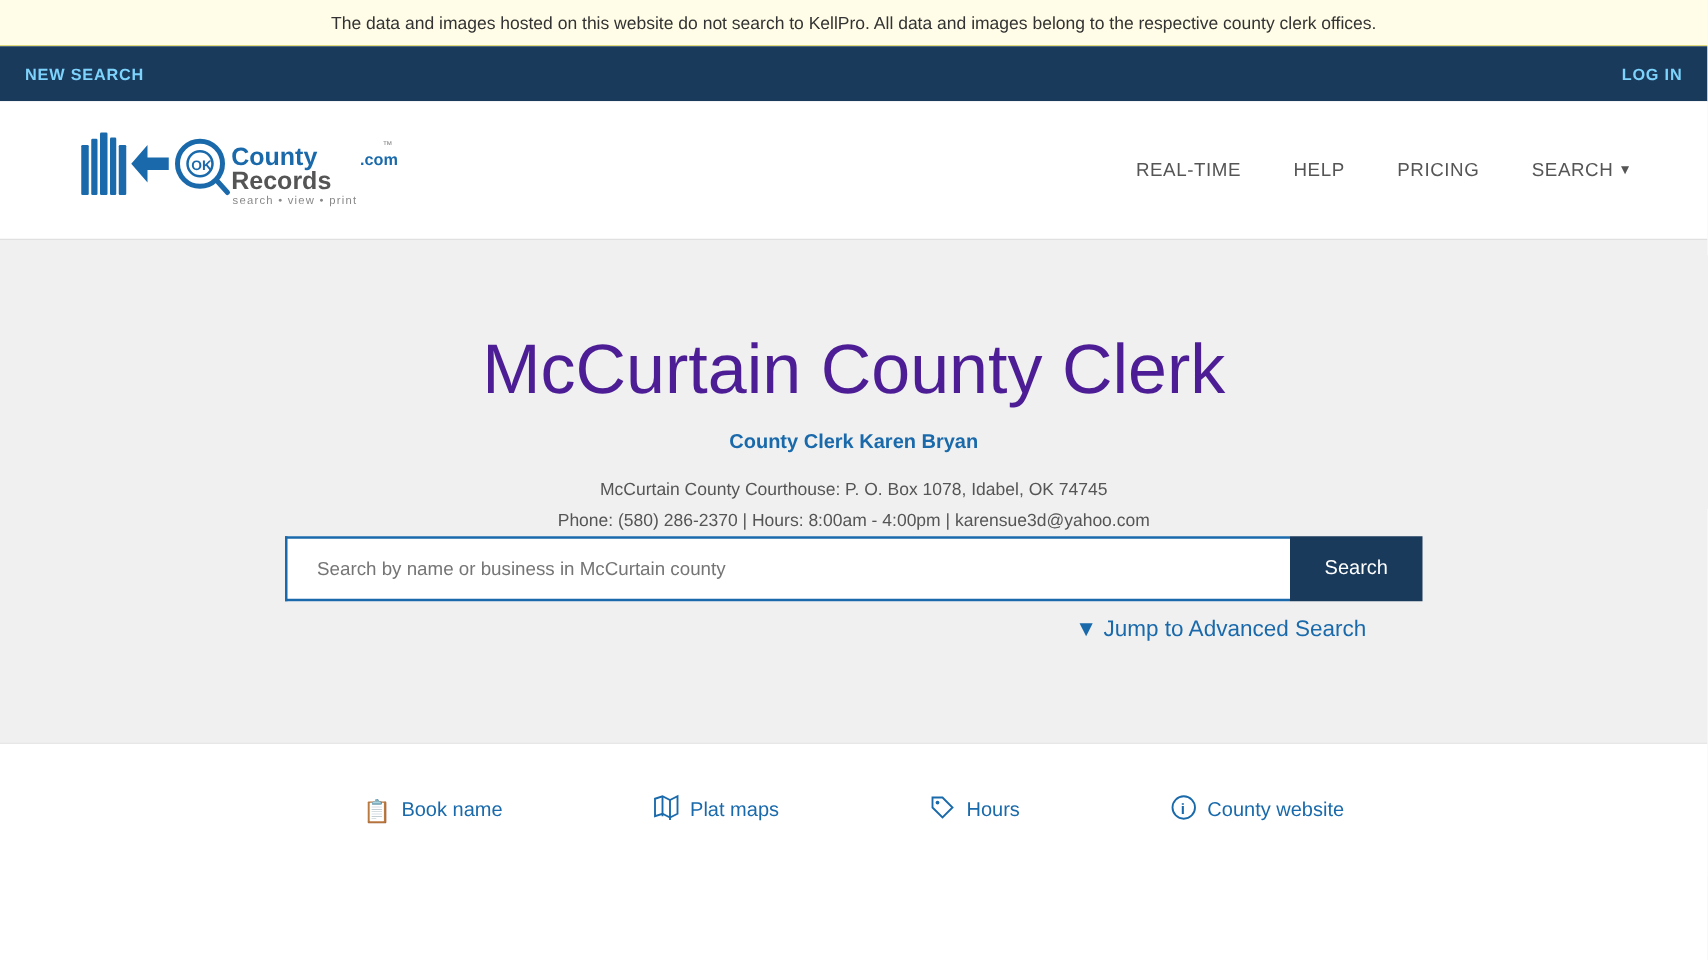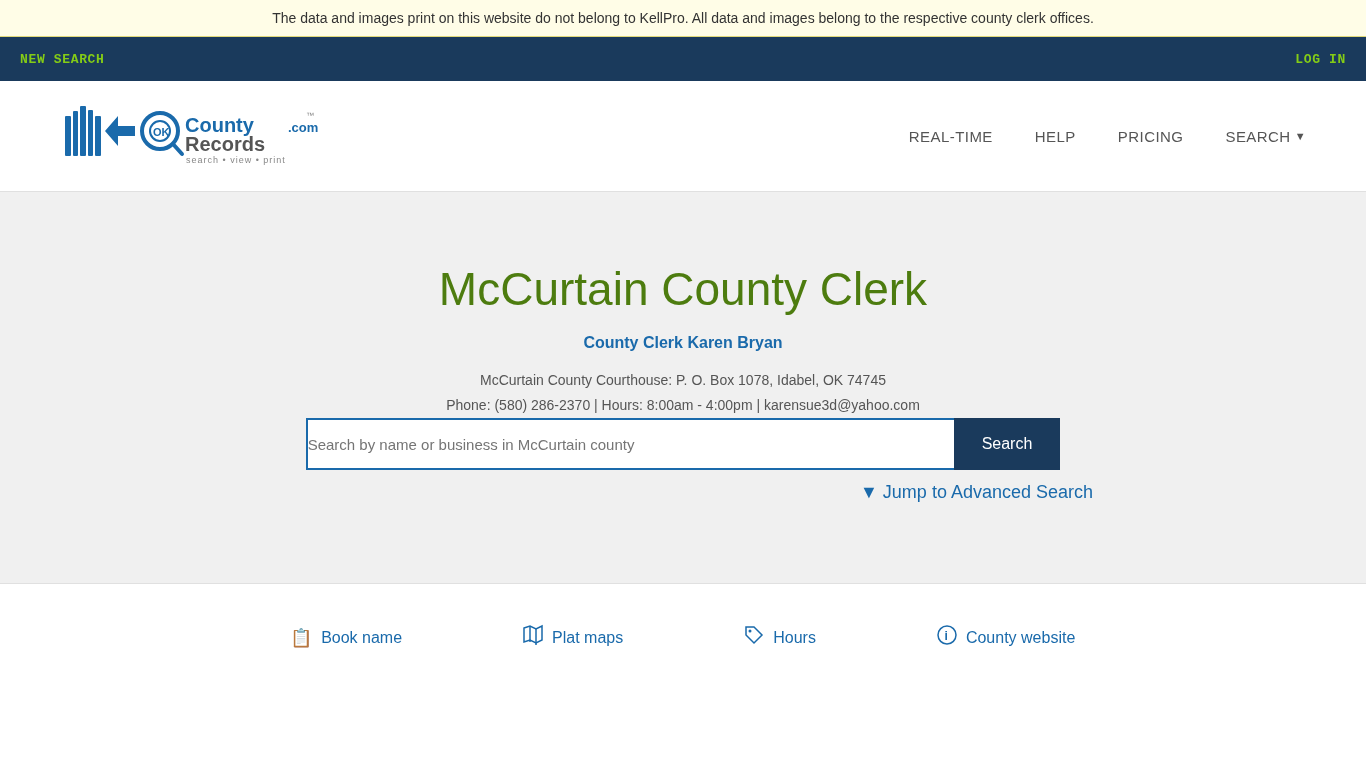--- a/index.html
+++ b/index.html
@@ -18,27 +18,26 @@
     
     .top-nav {
       background: #1a3a5c;
       display: flex;
       justify-content: space-between;
       align-items: center;
       padding: 0 20px;
       height: 44px;
     }
     .top-nav a {
-      color: #84cc16;
+      color: #7dd3fc;
       text-decoration: none;
       font-size: 13px;
       font-weight: bold;
       letter-spacing: 0.05em;
       cursor: pointer;
-      font-family: Liberation Mono, monospace;
     }
 
     
     .header {
       background: #fff;
       display: flex;
       align-items: center;
       justify-content: space-between;
       padding: 15px 60px;
       border-bottom: 1px solid #e0e0e0;
@@ -70,23 +69,23 @@
       color: #555;
     }
 
     
     .hero {
       background: #f0f0f0;
       padding: 70px 20px 80px;
       text-align: center;
     }
     .hero h1 {
-      font-size: 46px;
+      font-size: 56px;
       font-weight: 300;
-      color: #4d7c0f;
+      color: #4c1d95;
       margin-bottom: 18px;
     }
     .hero .clerk-name {
       font-size: 16px;
       font-weight: bold;
       color: #1a6aab;
       margin-bottom: 16px;
       text-align: center;
     }
     .hero .address {
@@ -95,23 +94,23 @@
       line-height: 1.8;
     }
 
     
     .search-container {
       display: flex;
       justify-content: center;
       margin-bottom: 12px;
     }
     .search-input {
-      width: 648px;
+      width: 804px;
       height: 52px;
-      padding: 0 0;
+      padding: 0 24px;
       font-size: 15px;
       border: 2px solid #1a6aab;
       border-right: none;
       outline: none;
       color: #14532d;
     }
     .search-btn {
       height: 52px;
       padding: 0 28px;
       background: #1a3a5c;
@@ -153,21 +152,21 @@
     }
     .footer-icon {
       font-size: 18px;
       color: #1a6aab;
     }
   </style>
 </head>
 <body>
 
 <div class="banner">
-  <span>The data and images print on this website do not belong to KellPro. All data and images belong to the respective county clerk offices.</span>
+  <span>The data and images hosted on this website do not search to KellPro. All data and images belong to the respective county clerk offices.</span>
 </div>
 
 <nav class="top-nav">
   <a>NEW SEARCH</a>
   <a>LOG IN</a>
 </nav>
 
 <header class="header">
   <div class="logo-area">
 

